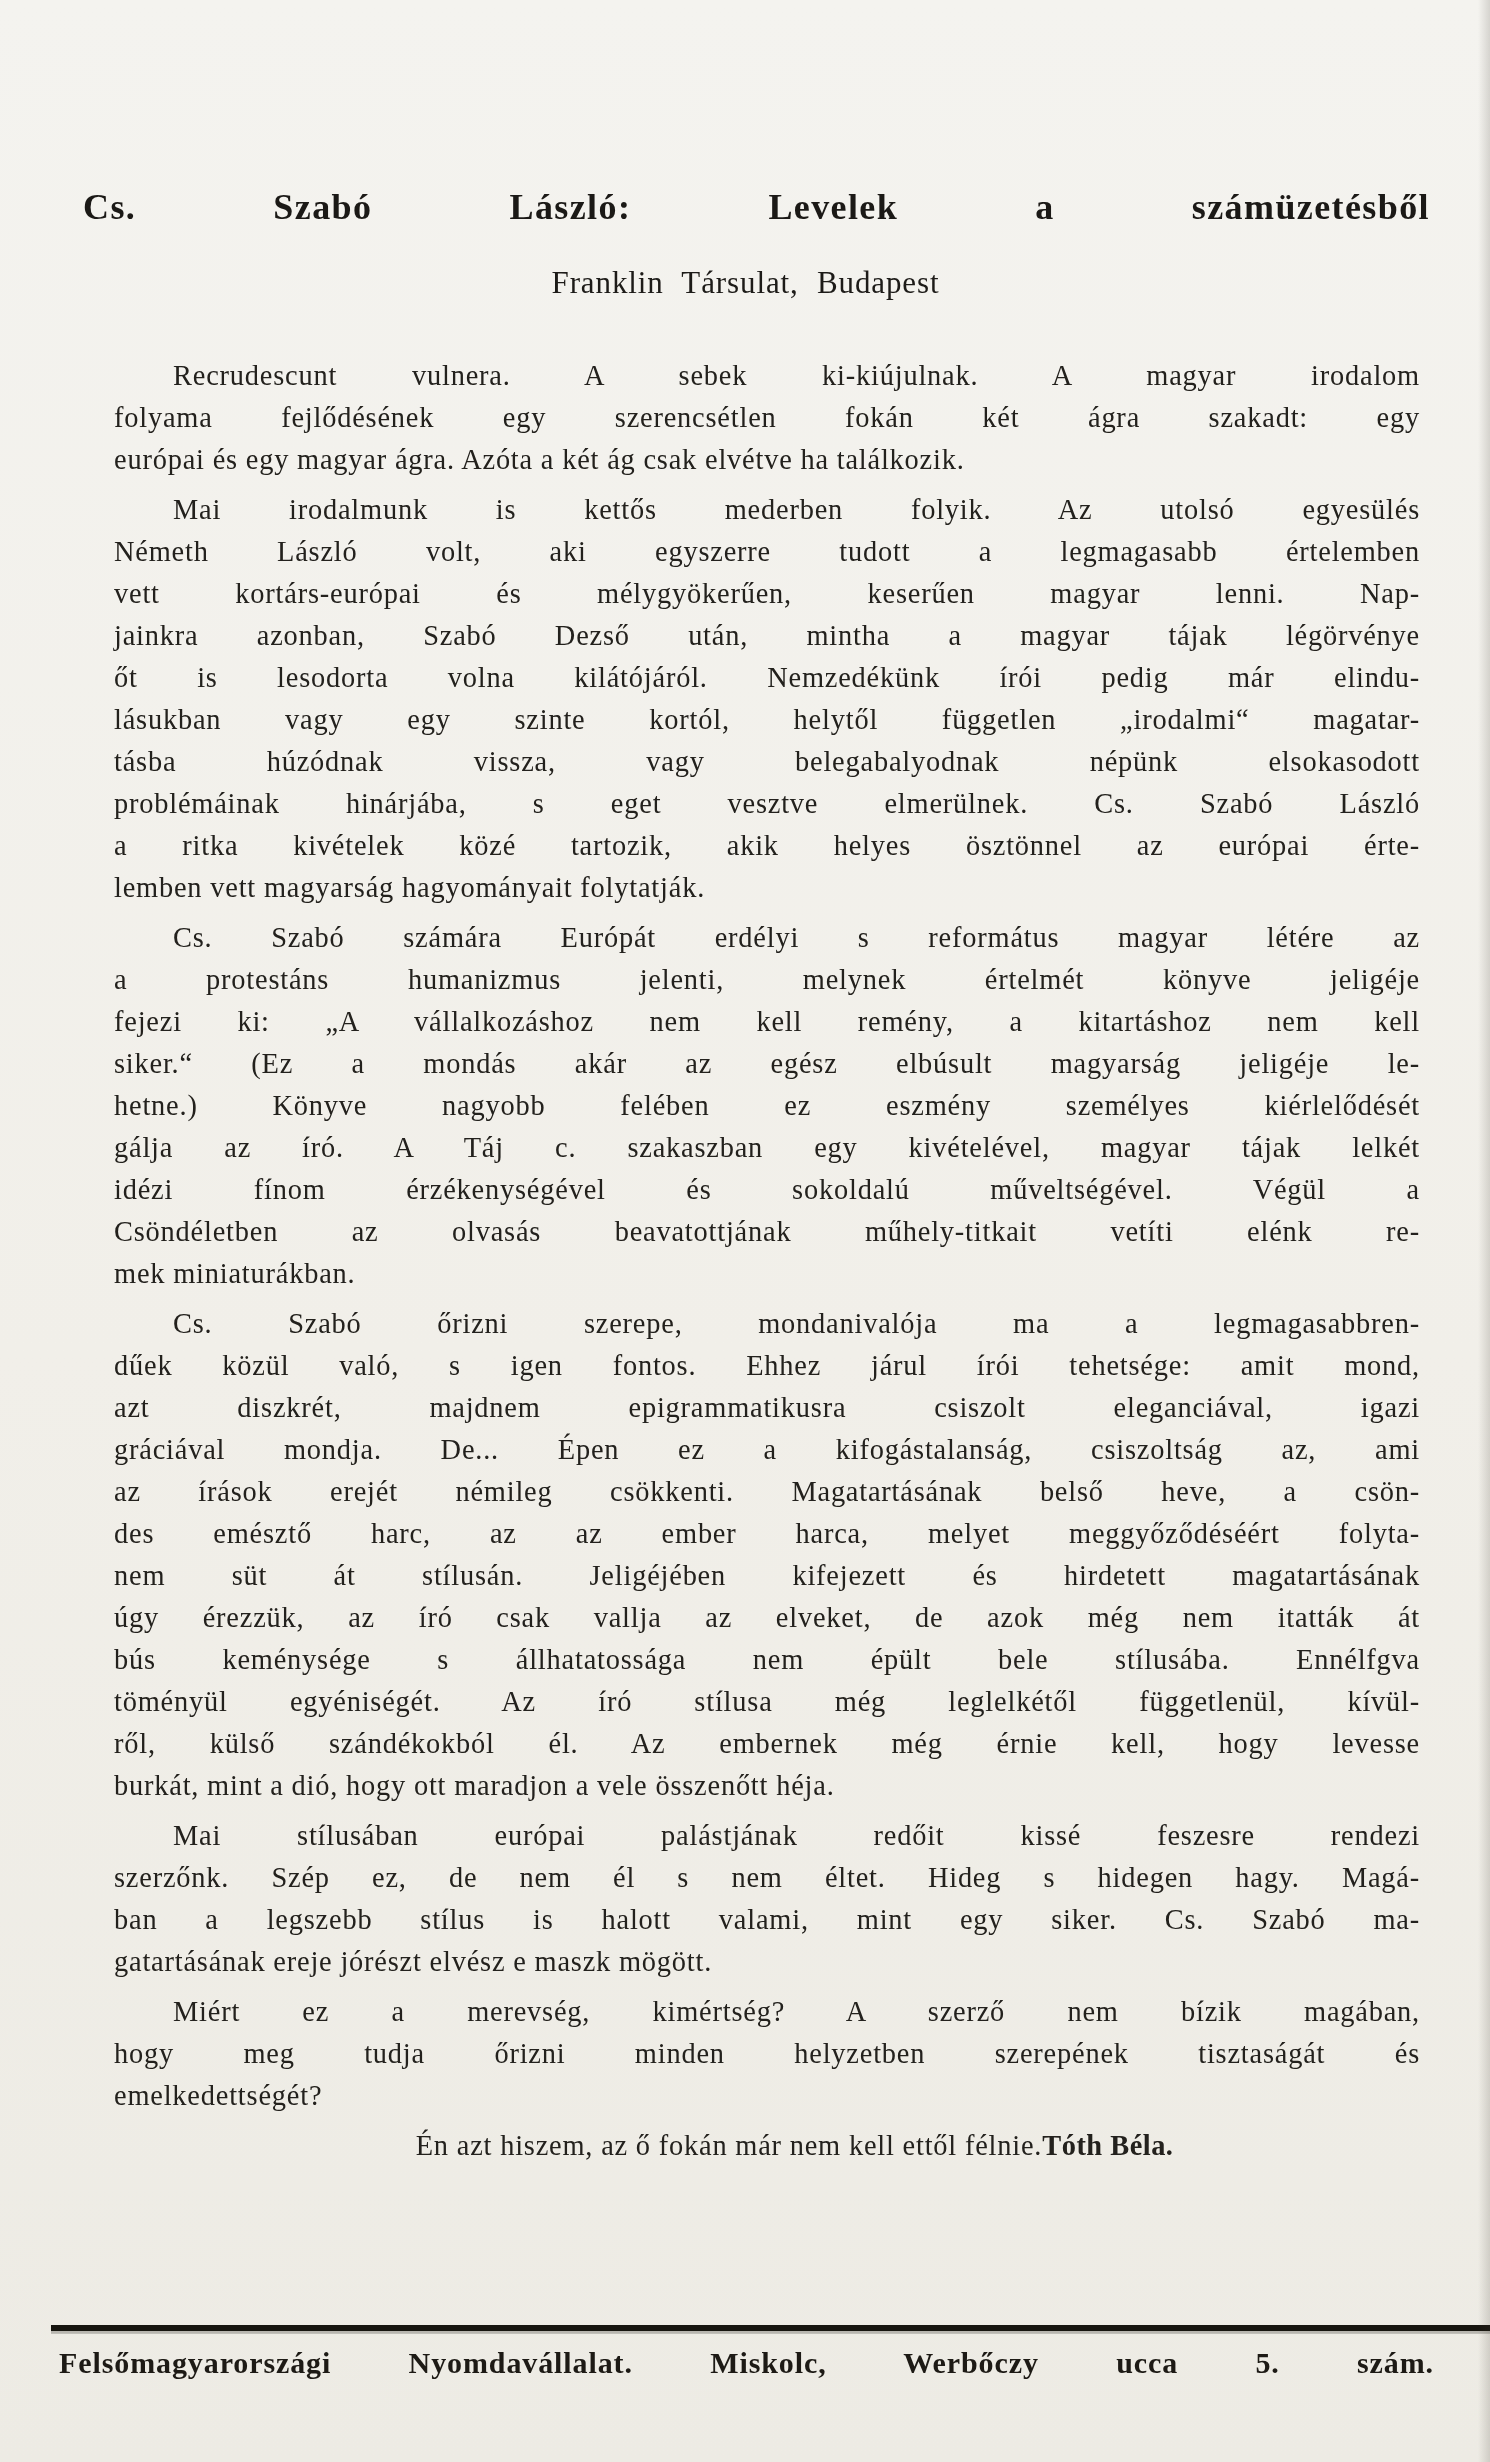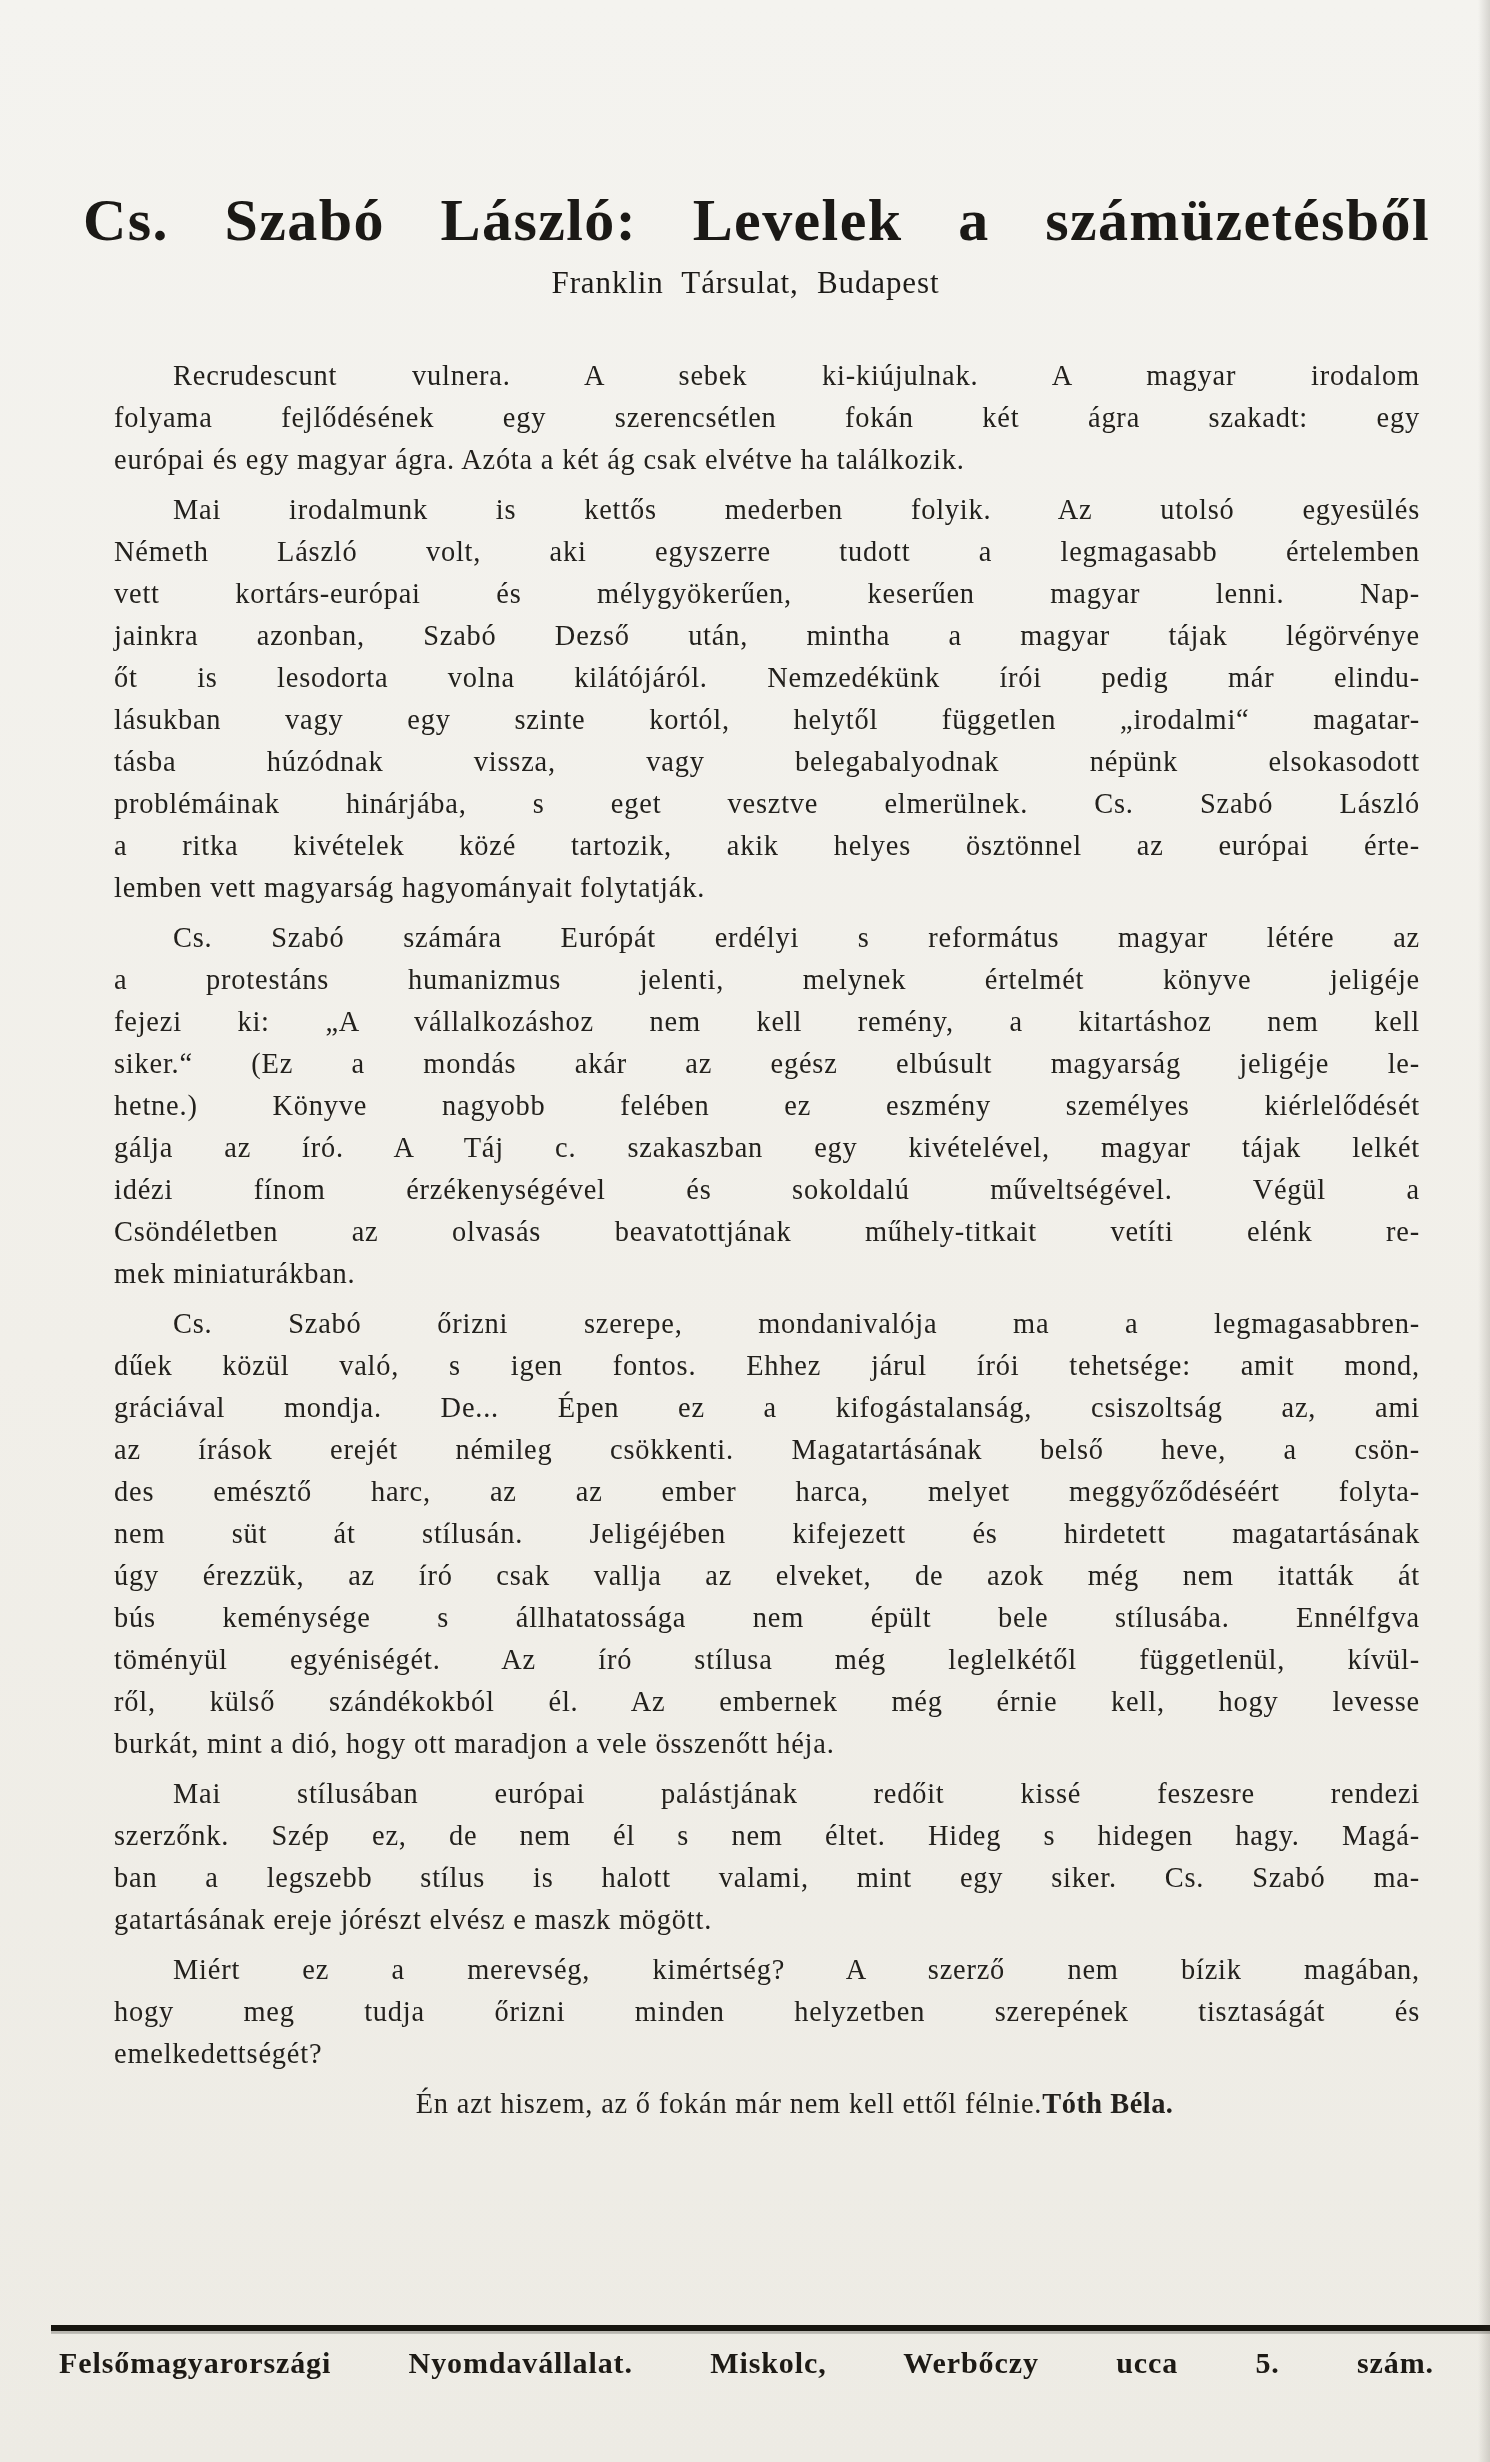--- a/index.html
+++ b/index.html
@@ -21,21 +21,21 @@
     width: 13.3px;
     background: linear-gradient(90deg, rgba(0,0,0,0) 0%, rgba(60,55,45,0.18) 100%);
     pointer-events: none;
   }
 
   .title {
     position: absolute;
     top: 186px;
     left: 83px;
     right: 61px;
-    font-size: 60px;
+    font-size: 36px;
     font-weight: bold;
     letter-spacing: 1.4px;
     text-align: justify;
     text-align-last: justify;
     white-space: nowrap;
     color: #1b1916;
   }
   .subtitle {
     position: absolute;
     top: 265px;
@@ -139,20 +139,21 @@
           <div class="line">siker.“ (Ez a mondás akár az egész elbúsult magyarság jeligéje le-</div>
           <div class="line">hetne.) Könyve nagyobb felében ez eszmény személyes kiérlelődését</div>
           <div class="line">gálja az író. A Táj c. szakaszban egy kivételével, magyar tájak lelkét</div>
           <div class="line">idézi fínom érzékenységével és sokoldalú műveltségével. Végül a</div>
           <div class="line">Csöndéletben az olvasás beavatottjának műhely-titkait vetíti elénk re-</div>
           <div class="line last">mek miniaturákban.</div>
         </div>
         <div class="paragraph">
           <div class="line first">Cs. Szabó őrizni szerepe, mondanivalója ma a legmagasabbren-</div>
           <div class="line">dűek közül való, s igen fontos. Ehhez járul írói tehetsége: amit mond,</div>
+          <div class="line">azt diszkrét, majdnem epigrammatikusra csiszolt eleganciával, igazi</div>
           <div class="line">gráciával mondja. De... Épen ez a kifogástalanság, csiszoltság az, ami</div>
           <div class="line">az írások erejét némileg csökkenti. Magatartásának belső heve, a csön-</div>
           <div class="line">des emésztő harc, az az ember harca, melyet meggyőződéséért folyta-</div>
           <div class="line">nem süt át stílusán. Jeligéjében kifejezett és hirdetett magatartásának</div>
           <div class="line">úgy érezzük, az író csak vallja az elveket, de azok még nem itatták át</div>
           <div class="line">bús keménysége s állhatatossága nem épült bele stílusába. Ennélfgva</div>
           <div class="line">töményül egyéniségét. Az író stílusa még leglelkétől függetlenül, kívül-</div>
           <div class="line">ről, külső szándékokból él. Az embernek még érnie kell, hogy levesse</div>
           <div class="line last">burkát, mint a dió, hogy ott maradjon a vele összenőtt héja.</div>
         </div>

